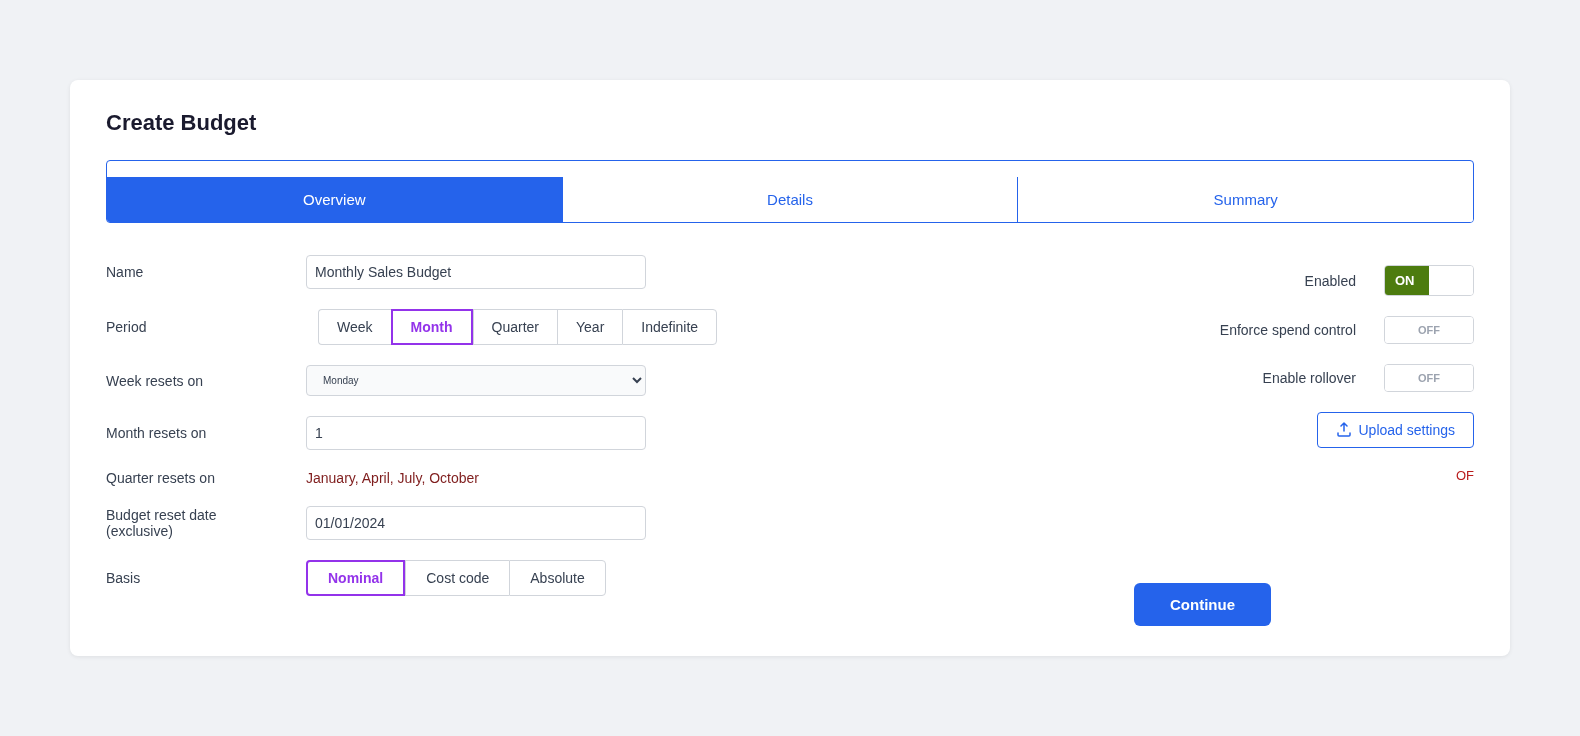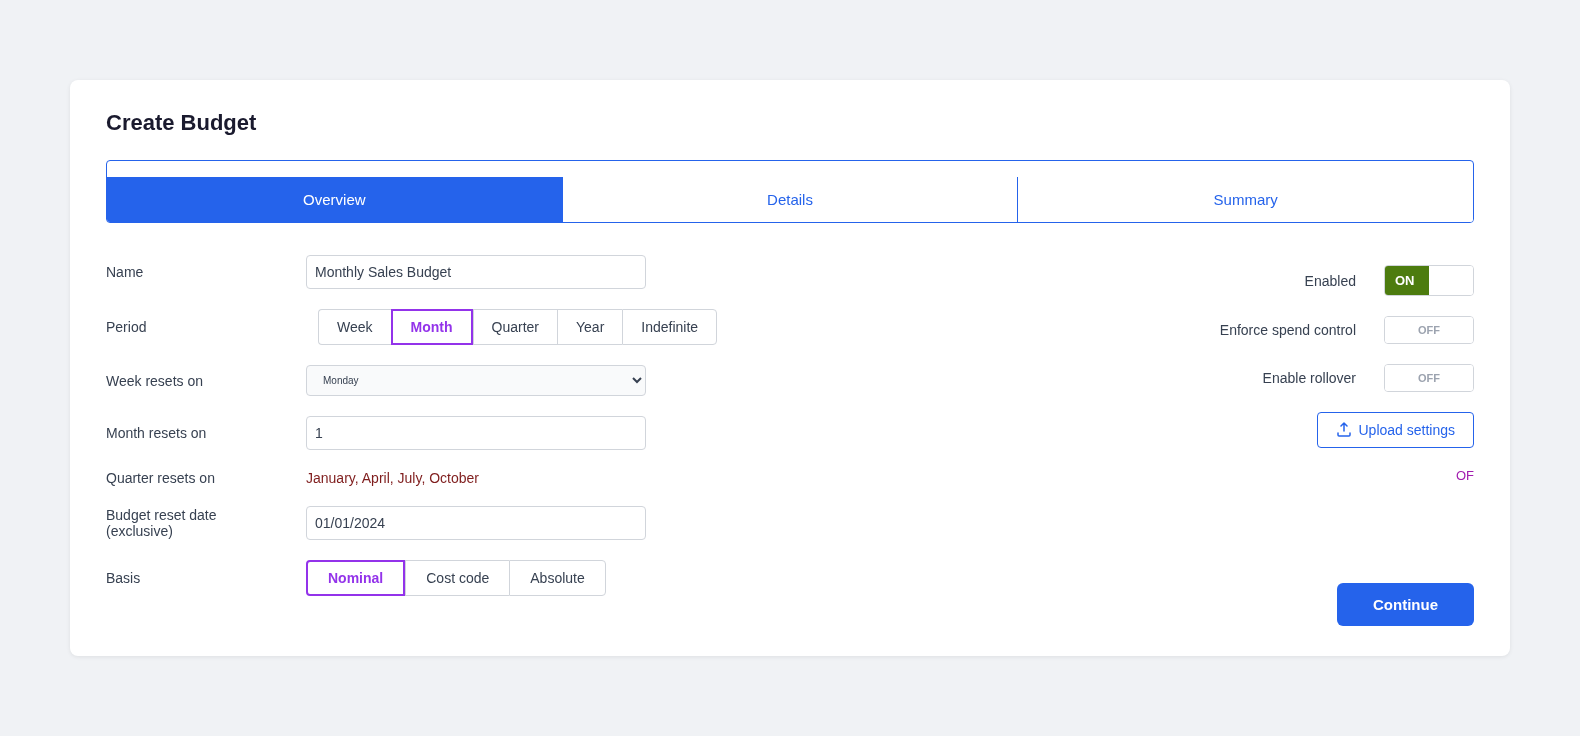--- a/index.html
+++ b/index.html
@@ -227,36 +227,36 @@
       background: #fff;
       color: #2563eb;
       border-radius: 4px;
       padding: 9px 18px;
       font-size: 14px;
       cursor: pointer;
       font-weight: 500;
     }
     .continue-row {
       display: flex;
-      justify-content: flex-end;
+      justify-content: flex-start;
       margin-top: 10px;
     }
     .continue-btn {
       background: #2563eb;
       color: #fff;
       border: none;
       border-radius: 6px;
       padding: 13px 36px;
       font-size: 15px;
       font-weight: 600;
       cursor: pointer;
     }
     .right-off-label {
       font-size: 13px;
-      color: #a21caf;
+      color: #b91c1c;
     }
   </style>
 </head>
 <body>
 
 <div class="card">
   <div class="page-title">Create Budget</div>
 
   <div class="tabs">
     <button class="tab active">Overview</button>

